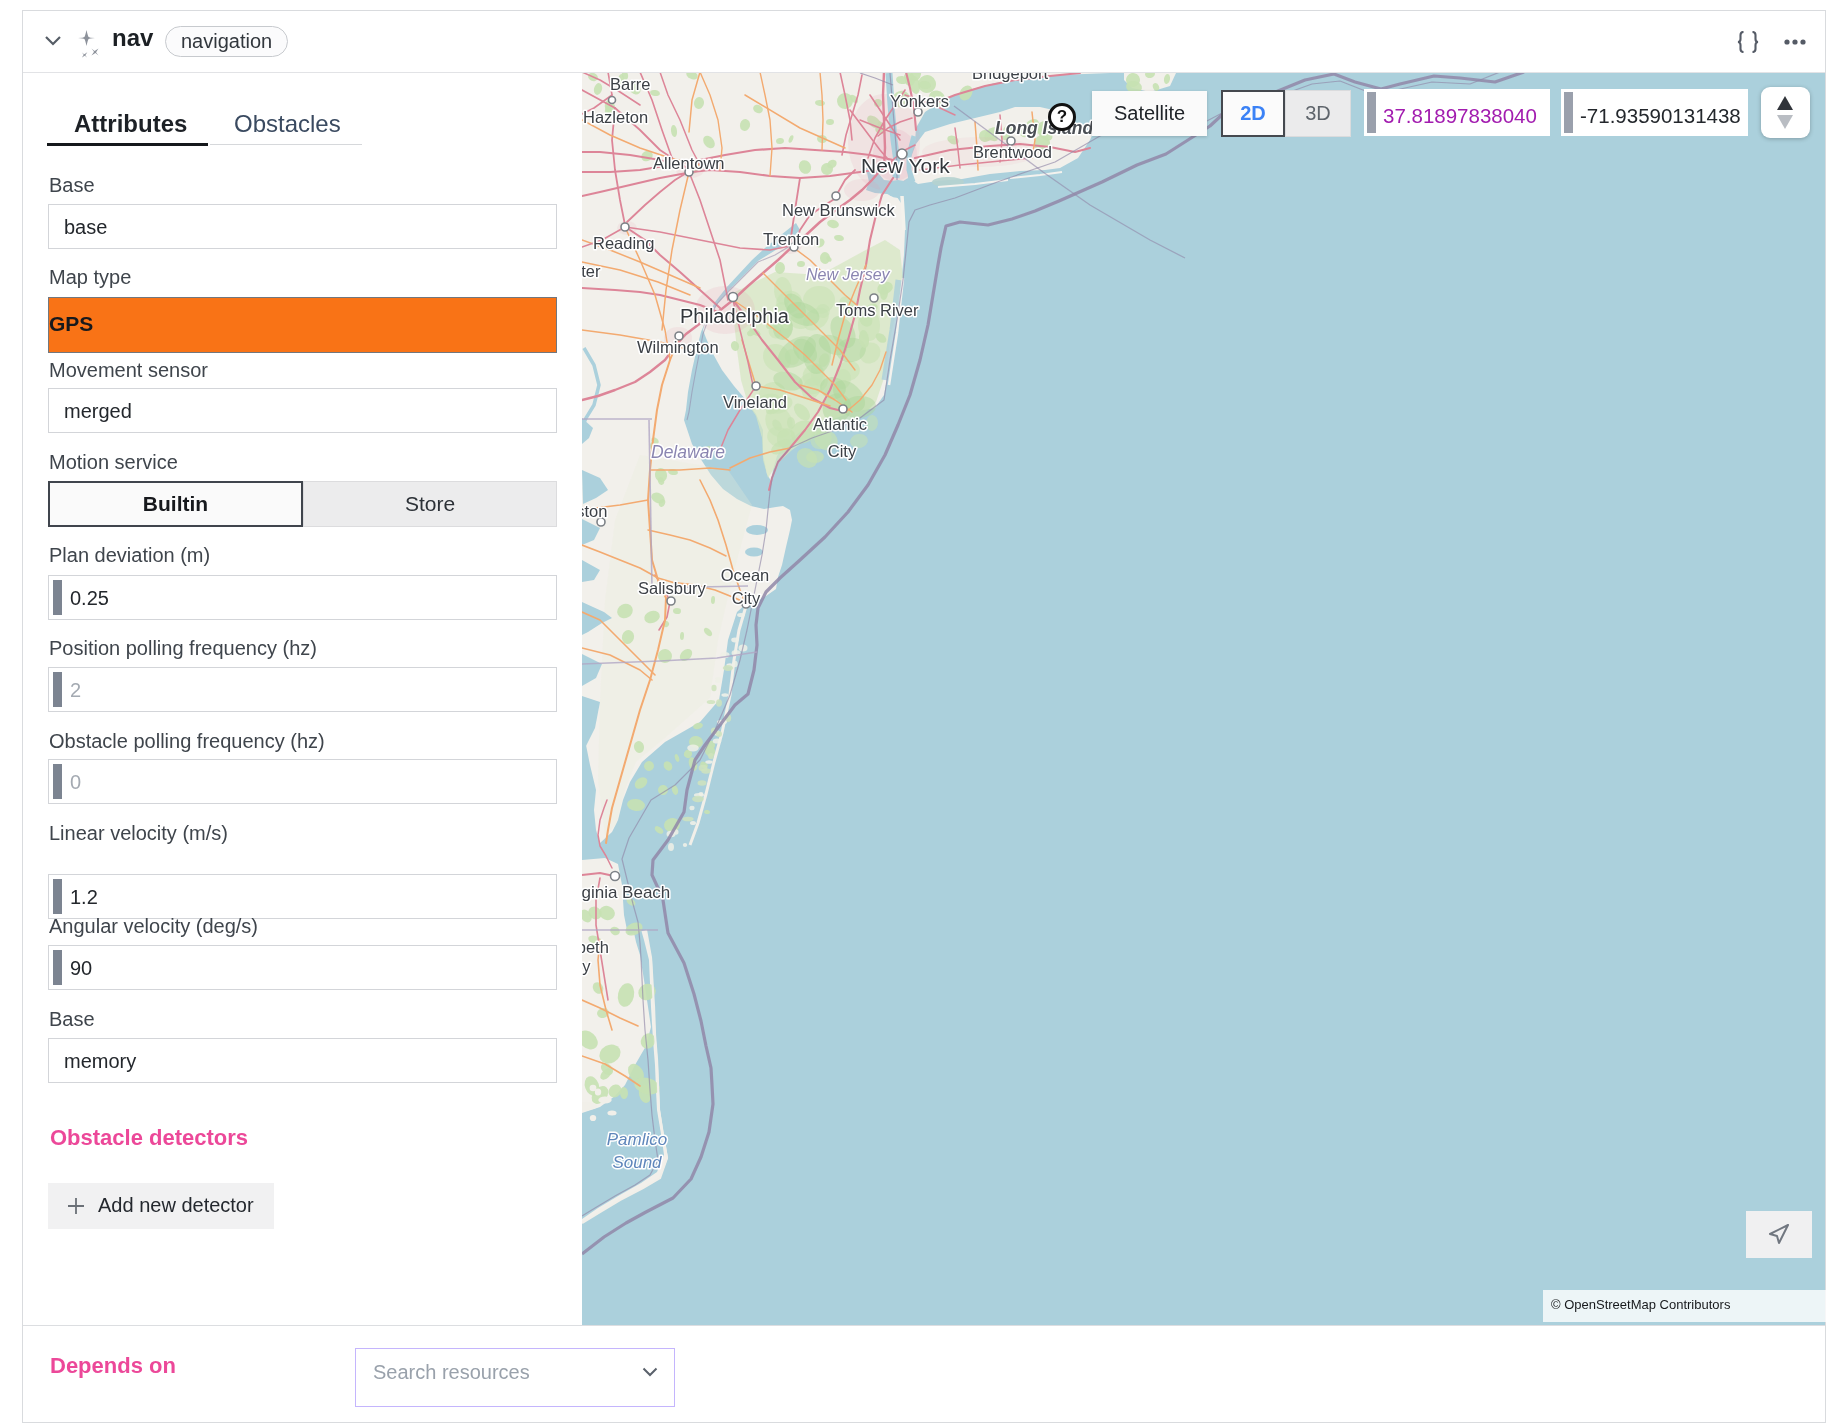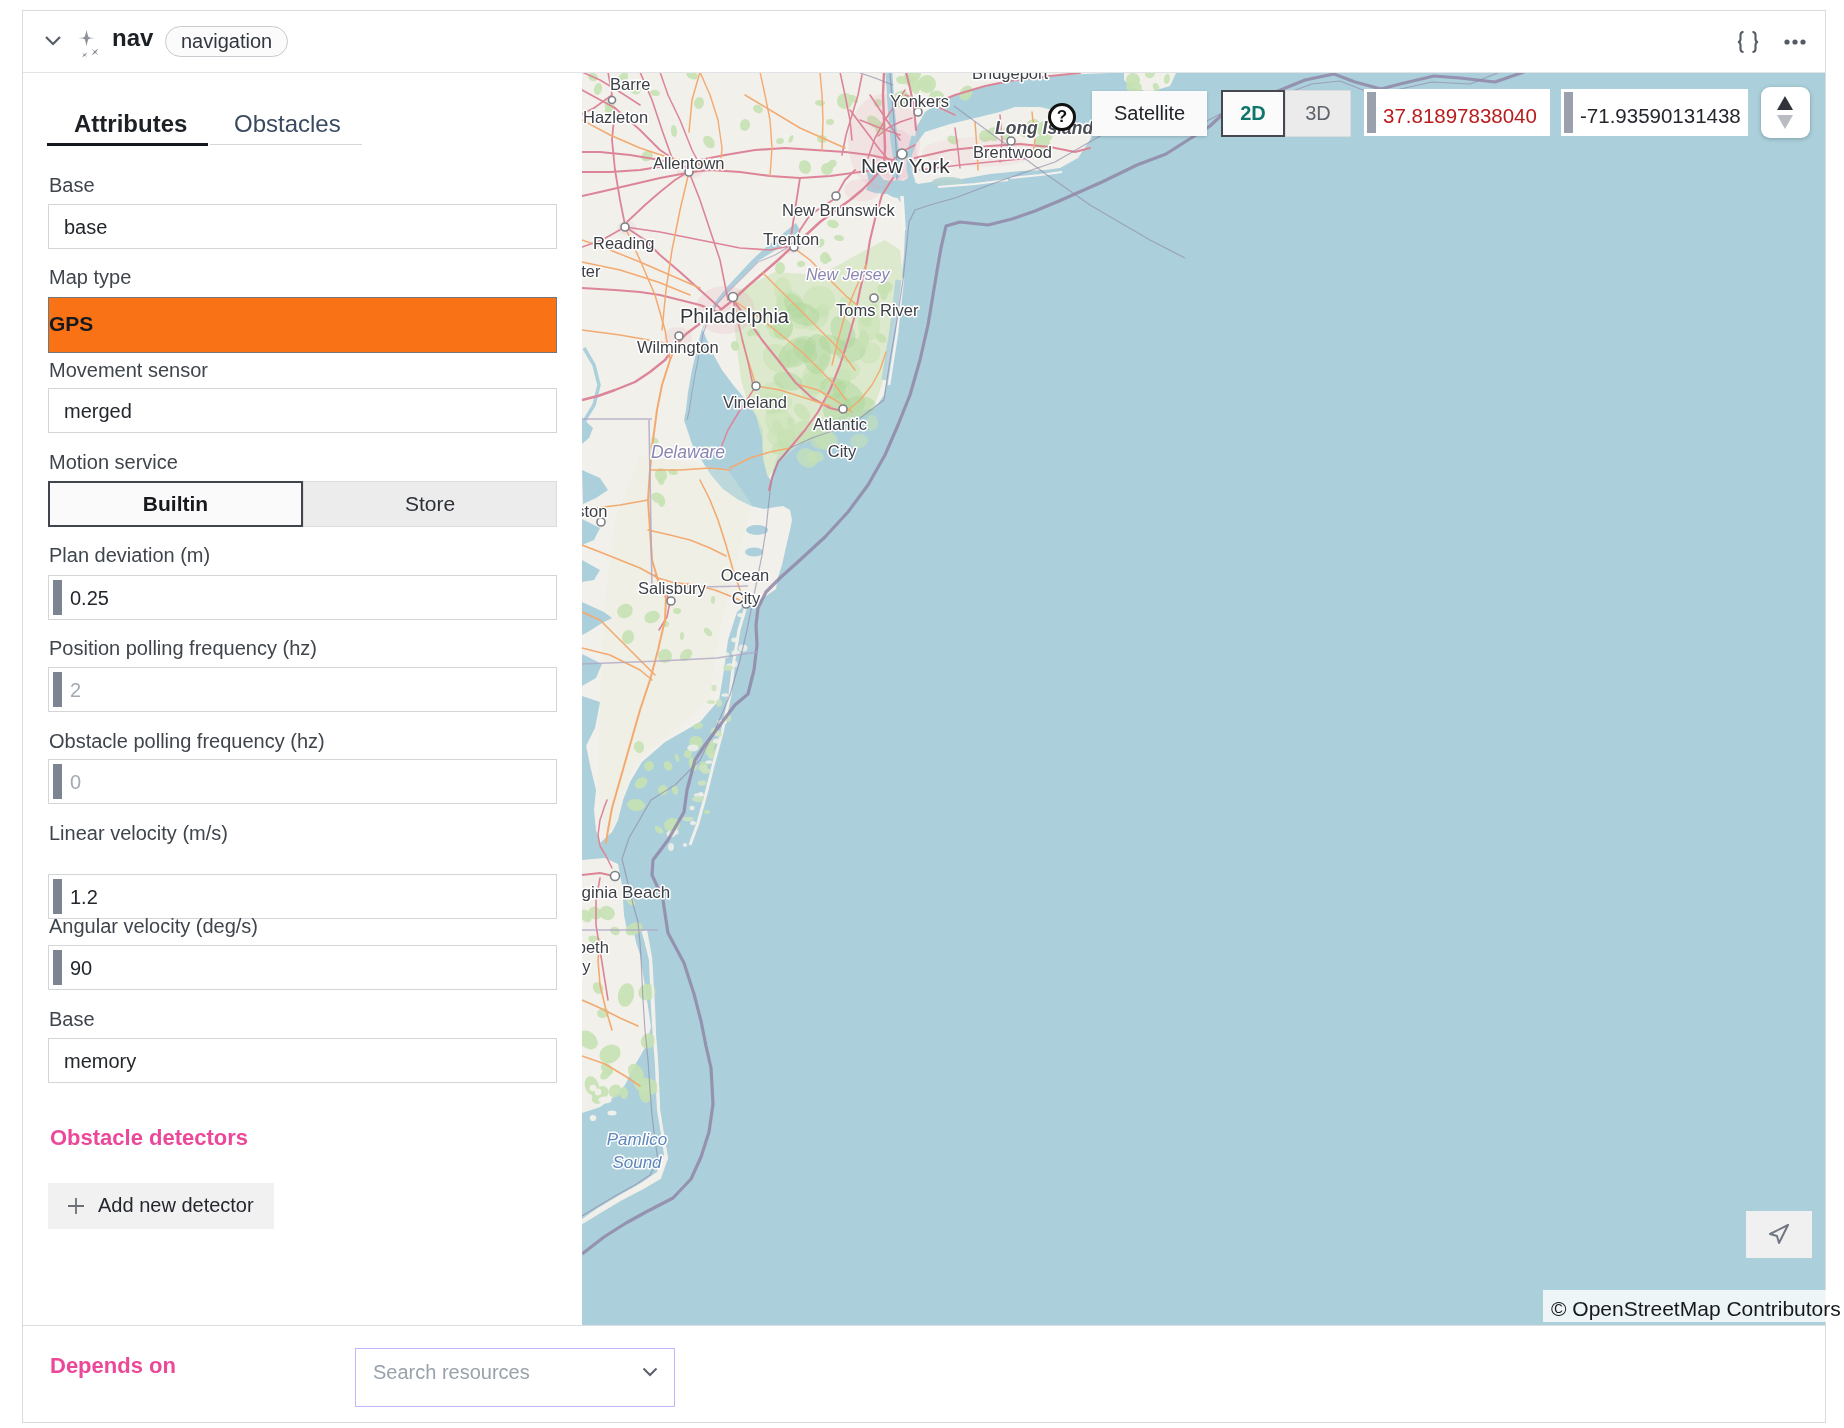--- a/index.html
+++ b/index.html
@@ -526,35 +526,35 @@
 <text x="55" y="1095" font-size="17" fill="#5e86bb" font-weight="normal" font-style="italic" text-anchor="middle" stroke="#ffffff" stroke-width="3" paint-order="stroke" stroke-linejoin="round" font-family="Liberation Sans, sans-serif">Sound</text>
 <text x="-54" y="204" font-size="16.5" fill="#3c4046" font-weight="normal" font-style="normal" text-anchor="start" stroke="#ffffff" stroke-width="3" paint-order="stroke" stroke-linejoin="round" font-family="Liberation Sans, sans-serif">Lancaster</text>
 <text x="-41" y="880" font-size="16.5" fill="#3c4046" font-weight="normal" font-style="normal" text-anchor="start" stroke="#ffffff" stroke-width="3" paint-order="stroke" stroke-linejoin="round" font-family="Liberation Sans, sans-serif">Elizabeth</text>
 <text x="-20" y="899" font-size="16.5" fill="#3c4046" font-weight="normal" font-style="normal" text-anchor="start" stroke="#ffffff" stroke-width="3" paint-order="stroke" stroke-linejoin="round" font-family="Liberation Sans, sans-serif">City</text>
 <text x="-21" y="825" font-size="17" fill="#3c4046" font-weight="normal" font-style="normal" text-anchor="start" stroke="#ffffff" stroke-width="3" paint-order="stroke" stroke-linejoin="round" font-family="Liberation Sans, sans-serif">Virginia Beach</text>
 </svg>
 </div>
 
 <div class="abs" style="left:1048px;top:103px;width:28px;height:28px;border-radius:50%;background:#fff;border:3px solid #111;box-sizing:border-box;text-align:center;line-height:22px;font-size:17px;font-weight:bold;color:#111;">?</div>
 <div class="abs" style="left:1092px;top:91px;width:115px;height:45px;background:#fafafa;box-shadow:0 1px 3px rgba(0,0,0,.18);text-align:center;line-height:45px;font-size:20px;color:#202429;">Satellite</div>
-<div class="abs" style="left:1221px;top:90px;width:64px;height:47px;background:#fbfbfb;border:2px solid #45494f;box-sizing:border-box;text-align:center;line-height:43px;font-size:20px;font-weight:bold;color:#0f766e;">2D</div>
+<div class="abs" style="left:1221px;top:90px;width:64px;height:47px;background:#fbfbfb;border:2px solid #45494f;box-sizing:border-box;text-align:center;line-height:43px;font-size:20px;font-weight:bold;color:#3b82f6;">2D</div>
 <div class="abs" style="left:1285px;top:90px;width:66px;height:47px;background:#ebebec;border:1px solid #dadbdd;box-sizing:border-box;text-align:center;line-height:45px;font-size:20px;color:#5e646b;">3D</div>
 <div class="abs" style="left:1364px;top:89px;width:186px;height:47px;background:#fff;">
   <div class="abs" style="left:3px;top:3px;bottom:3px;width:9px;background:#9aa0ac;"></div>
-  <div class="abs" style="left:19px;top:15px;font-size:20.5px;color:#b91c1c;">37.81897838040</div>
+  <div class="abs" style="left:19px;top:15px;font-size:20.5px;color:#a21caf;">37.81897838040</div>
 </div>
 <div class="abs" style="left:1561px;top:89px;width:187px;height:47px;background:#fff;">
   <div class="abs" style="left:3px;top:3px;bottom:3px;width:9px;background:#9aa0ac;"></div>
   <div class="abs" style="left:19px;top:15px;font-size:20.5px;color:#23272c;">-71.93590131438</div>
 </div>
 <div class="abs" style="left:1761px;top:87px;width:49px;height:51px;background:#fff;border-radius:9px;box-shadow:0 1px 4px rgba(0,0,0,.25);">
   <svg class="abs" style="left:14px;top:9px" width="20" height="33" viewBox="0 0 20 33">
     <path d="M10 0 L18 14 H2 Z" fill="#30343a"></path>
     <path d="M10 33 L18 19 H2 Z" fill="#b9bdc3"></path>
   </svg>
 </div>
 <div class="abs" style="left:1746px;top:1211px;width:66px;height:47px;background:#f0f0f1;">
   <svg class="abs" style="left:21px;top:11px" width="24" height="24" viewBox="0 0 24 24">
       <path d="M21 3 L3 12 L10 14 L12 21 Z" fill="none" stroke="#717780" stroke-width="2" stroke-linejoin="round"></path>
     </svg>
 </div>
 <div class="abs" style="left:1543px;top:1290px;width:283px;height:32px;background:rgba(255,255,255,.78);"></div>
-<div class="abs" style="left:1551px;top:1297px;font-size:21px;color:#17191c;">© OpenStreetMap Contributors</div>
+<div class="abs" style="left:1551px;top:1297px;font-size:13px;color:#17191c;">© OpenStreetMap Contributors</div>
 
 </body></html>

